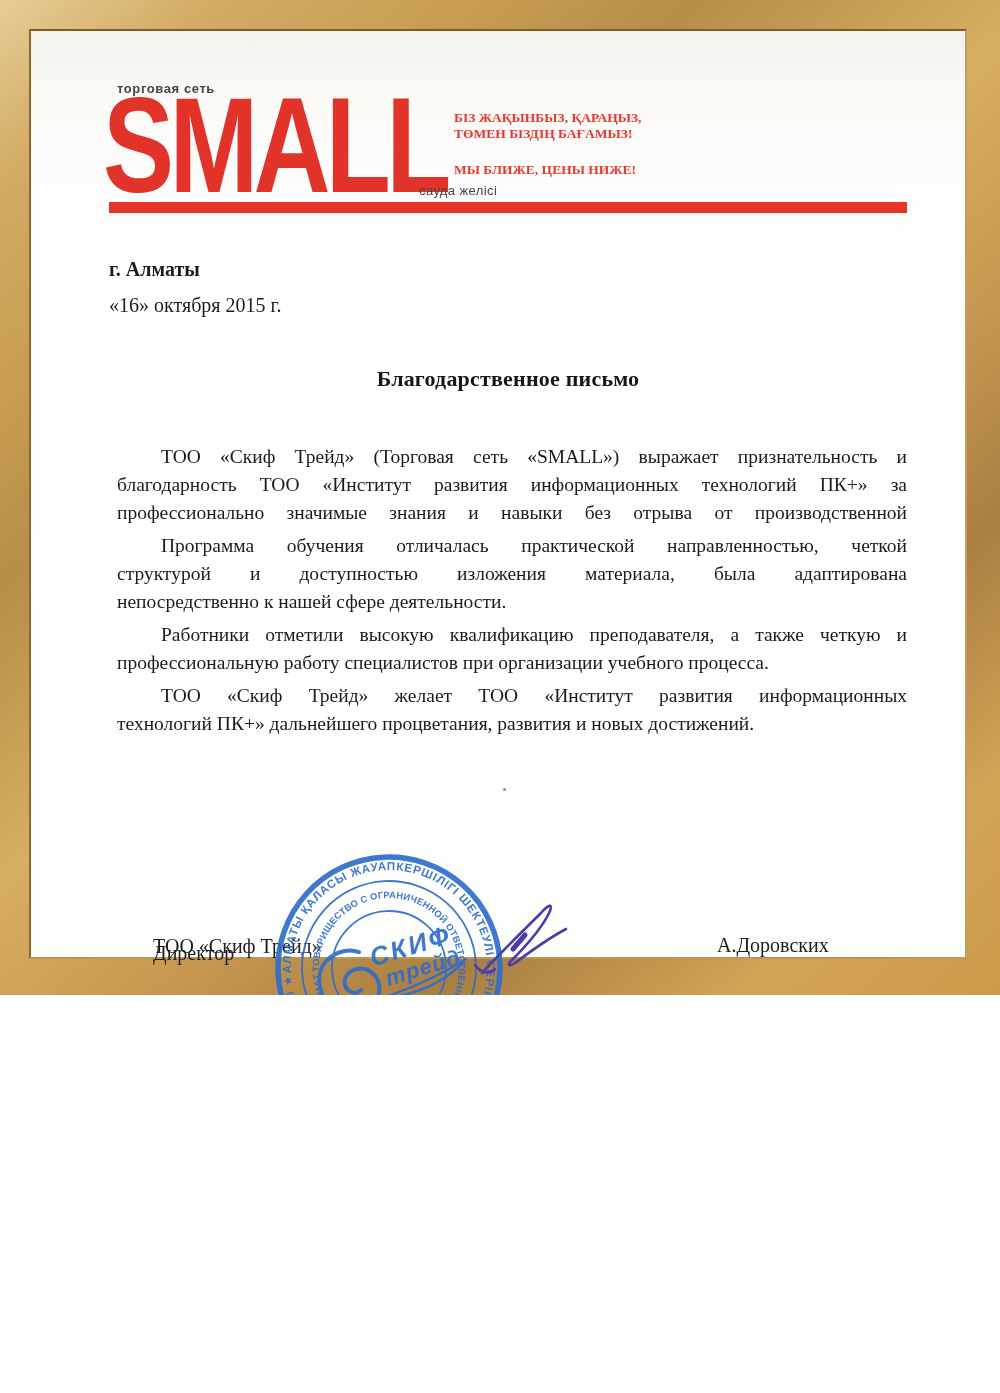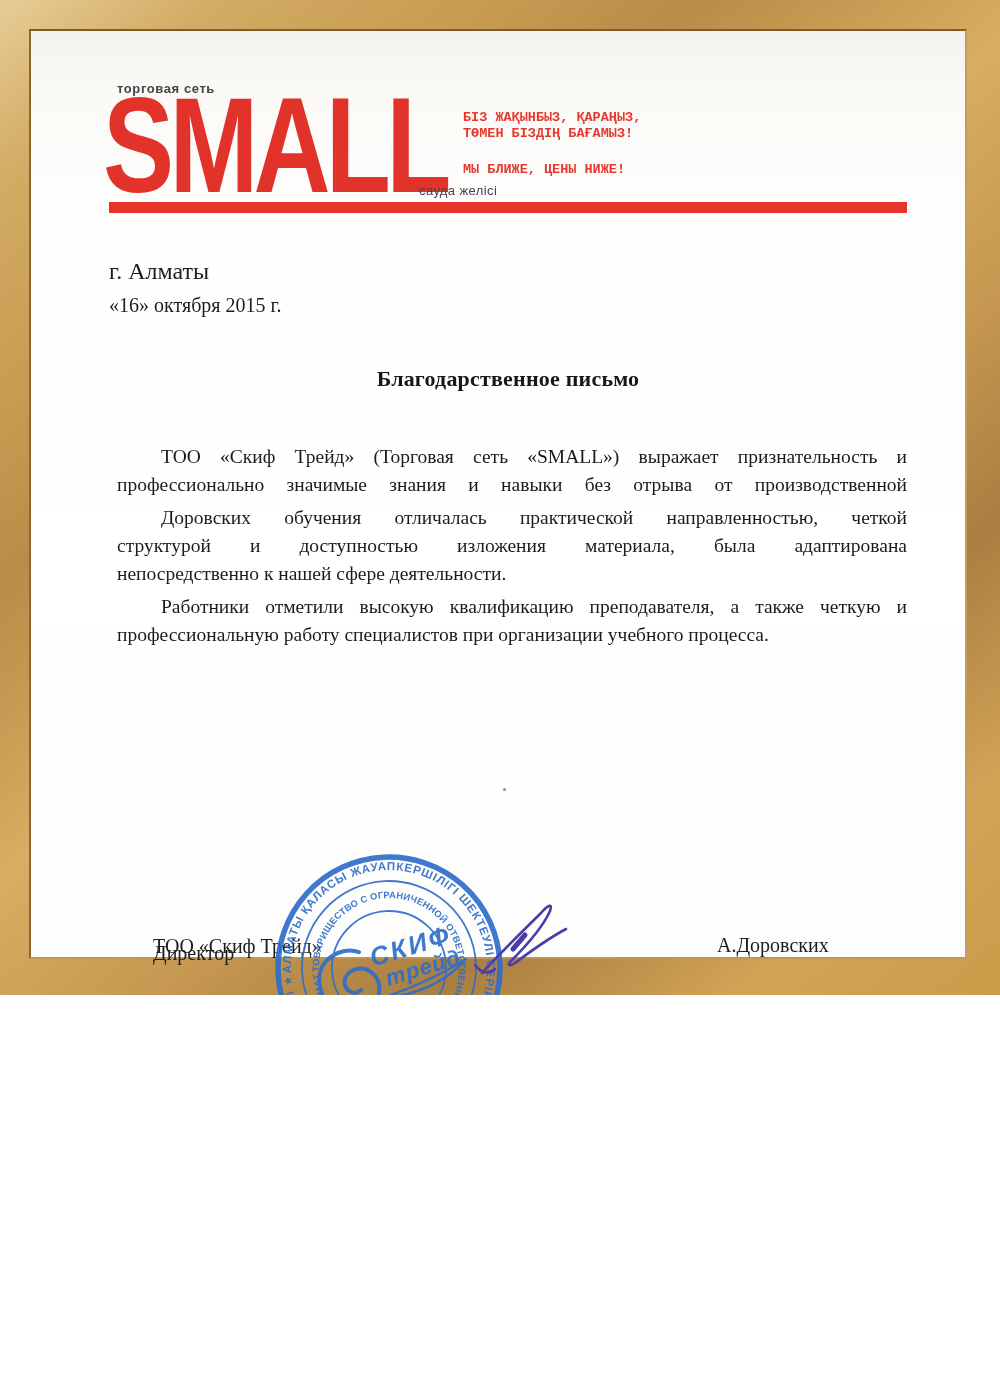--- a/index.html
+++ b/index.html
@@ -30,38 +30,38 @@
   }
   .brand-name{
     position:absolute; left:72px; top:47px;
     font-family:"Liberation Sans",sans-serif;
     font-size:135px; line-height:135px; font-weight:bold;
     letter-spacing:-6px; color:#e2332a;
     transform:scaleX(.79); transform-origin:left top;
     white-space:nowrap;
   }
   .tagline{
-    position:absolute; left:432px; top:79px;
-    font-family:Liberation Mono, monospace;
+    position:absolute; left:423px; top:79px;
+    font-family:Liberation Serif, serif;
     font-size:13.5px; font-weight:bold; color:#e6392e;
     line-height:15.5px; white-space:nowrap;
   }
   .tagline .ru{display:block; margin-top:21px;}
   .tagline span{display:block;}
   .brand-bottom{
     position:absolute; left:388px; top:152px;
     font-family:"Liberation Sans",sans-serif;
     font-size:13px; font-weight:normal; letter-spacing:.4px; color:#454548;
   }
   .red-bar{
     position:absolute; left:78px; top:171px; width:798px; height:11px;
     background:#e7342a;
   }
   
-  .city{position:absolute; left:78px; top:227px; font-size:24px; color:#1d1d20;}
+  .city{position:absolute; left:78px; top:227px; font-size:20px; color:#1d1d20;font-weight:bold;}
   .date{position:absolute; left:78px; top:263px; font-size:20px; color:#1d1d20;}
   .title{
     position:absolute; left:78px; top:335px; width:798px;
     text-align:center; font-size:22px; font-weight:bold;
     letter-spacing:.2px; color:#17171a;
   }
   
   .body-text{
     position:absolute; left:78px; top:412px; width:798px;
     font-size:19.5px; line-height:28px; color:#1b1b1e;
@@ -101,30 +101,35 @@
     <div class="brand-bottom">сауда желісі</div>
     <div class="red-bar"></div>
 
     <div class="city">г. Алматы</div>
     <div class="date">«16» октября 2015 г.</div>
     <div class="title">Благодарственное письмо</div>
 
     <div class="body-text">
         <div class="para">
           <span class="line first">ТОО «Скиф Трейд» (Торговая сеть «SMALL») выражает признательность и</span>
+          <span class="line">благодарность ТОО «Институт развития информационных технологий ПК+» за</span>
           <span class="line">профессионально значимые знания и навыки без отрыва от производственной</span>
         </div>
         <div class="para">
-          <span class="line first">Доровских обучения отличалась практической направленностью, четкой</span>
+          <span class="line first">Программа обучения отличалась практической направленностью, четкой</span>
           <span class="line">структурой и доступностью изложения материала, была адаптирована</span>
           <span class="line end">непосредственно к нашей сфере деятельности.</span>
         </div>
         <div class="para">
           <span class="line first">Работники отметили высокую квалификацию преподавателя, а также четкую и</span>
           <span class="line end">профессиональную работу специалистов при организации учебного процесса.</span>
+        </div>
+        <div class="para">
+          <span class="line first">ТОО «Скиф Трейд» желает ТОО «Институт развития информационных</span>
+          <span class="line end">технологий ПК+» дальнейшего процветания, развития и новых достижений.</span>
         </div>
       </div>
     <div class="speck"></div>
 
     <div class="sig-position">Директор</div>
     <div class="sig-company">ТОО «Скиф Трейд»</div>
     <div class="sig-name">А.Доровских</div>
 
     <svg class="stamp" viewBox="0 0 250 250">
       <defs>

